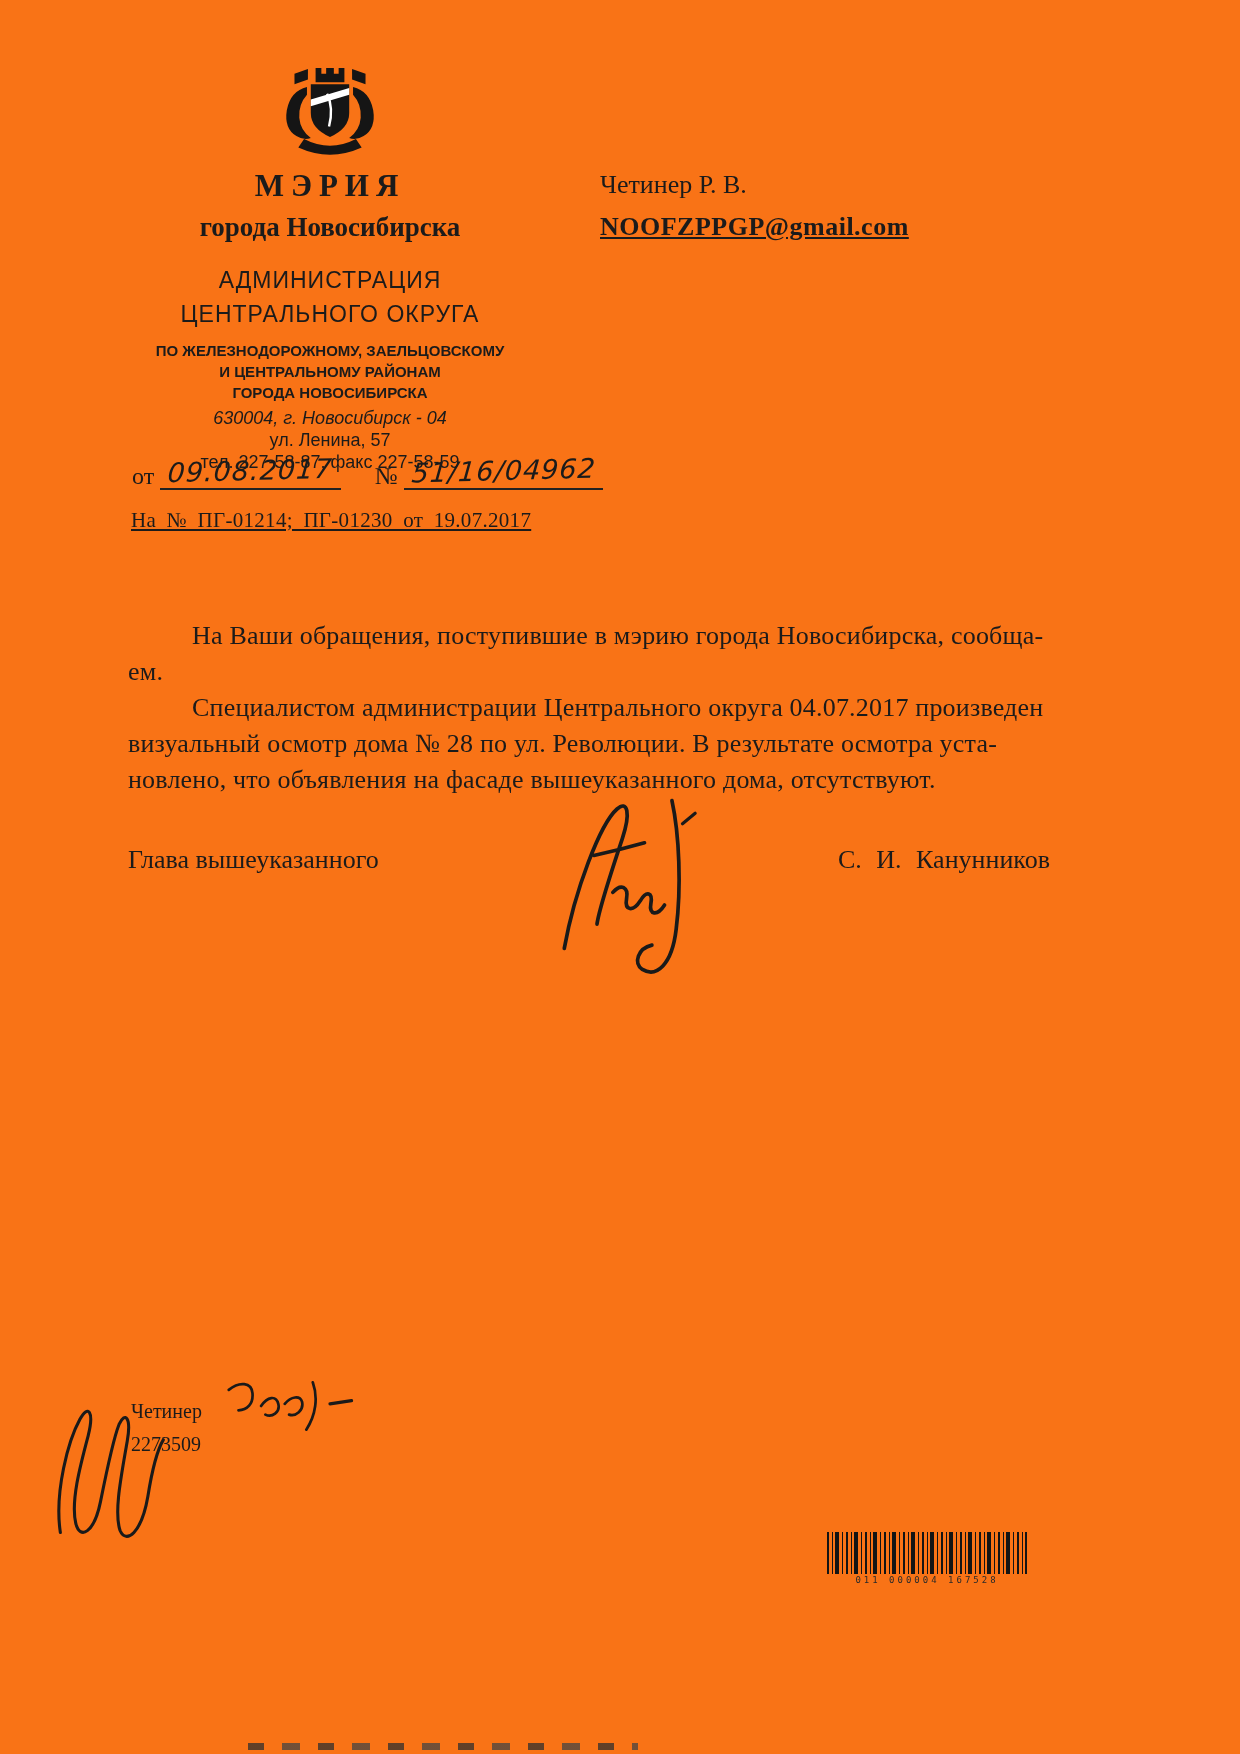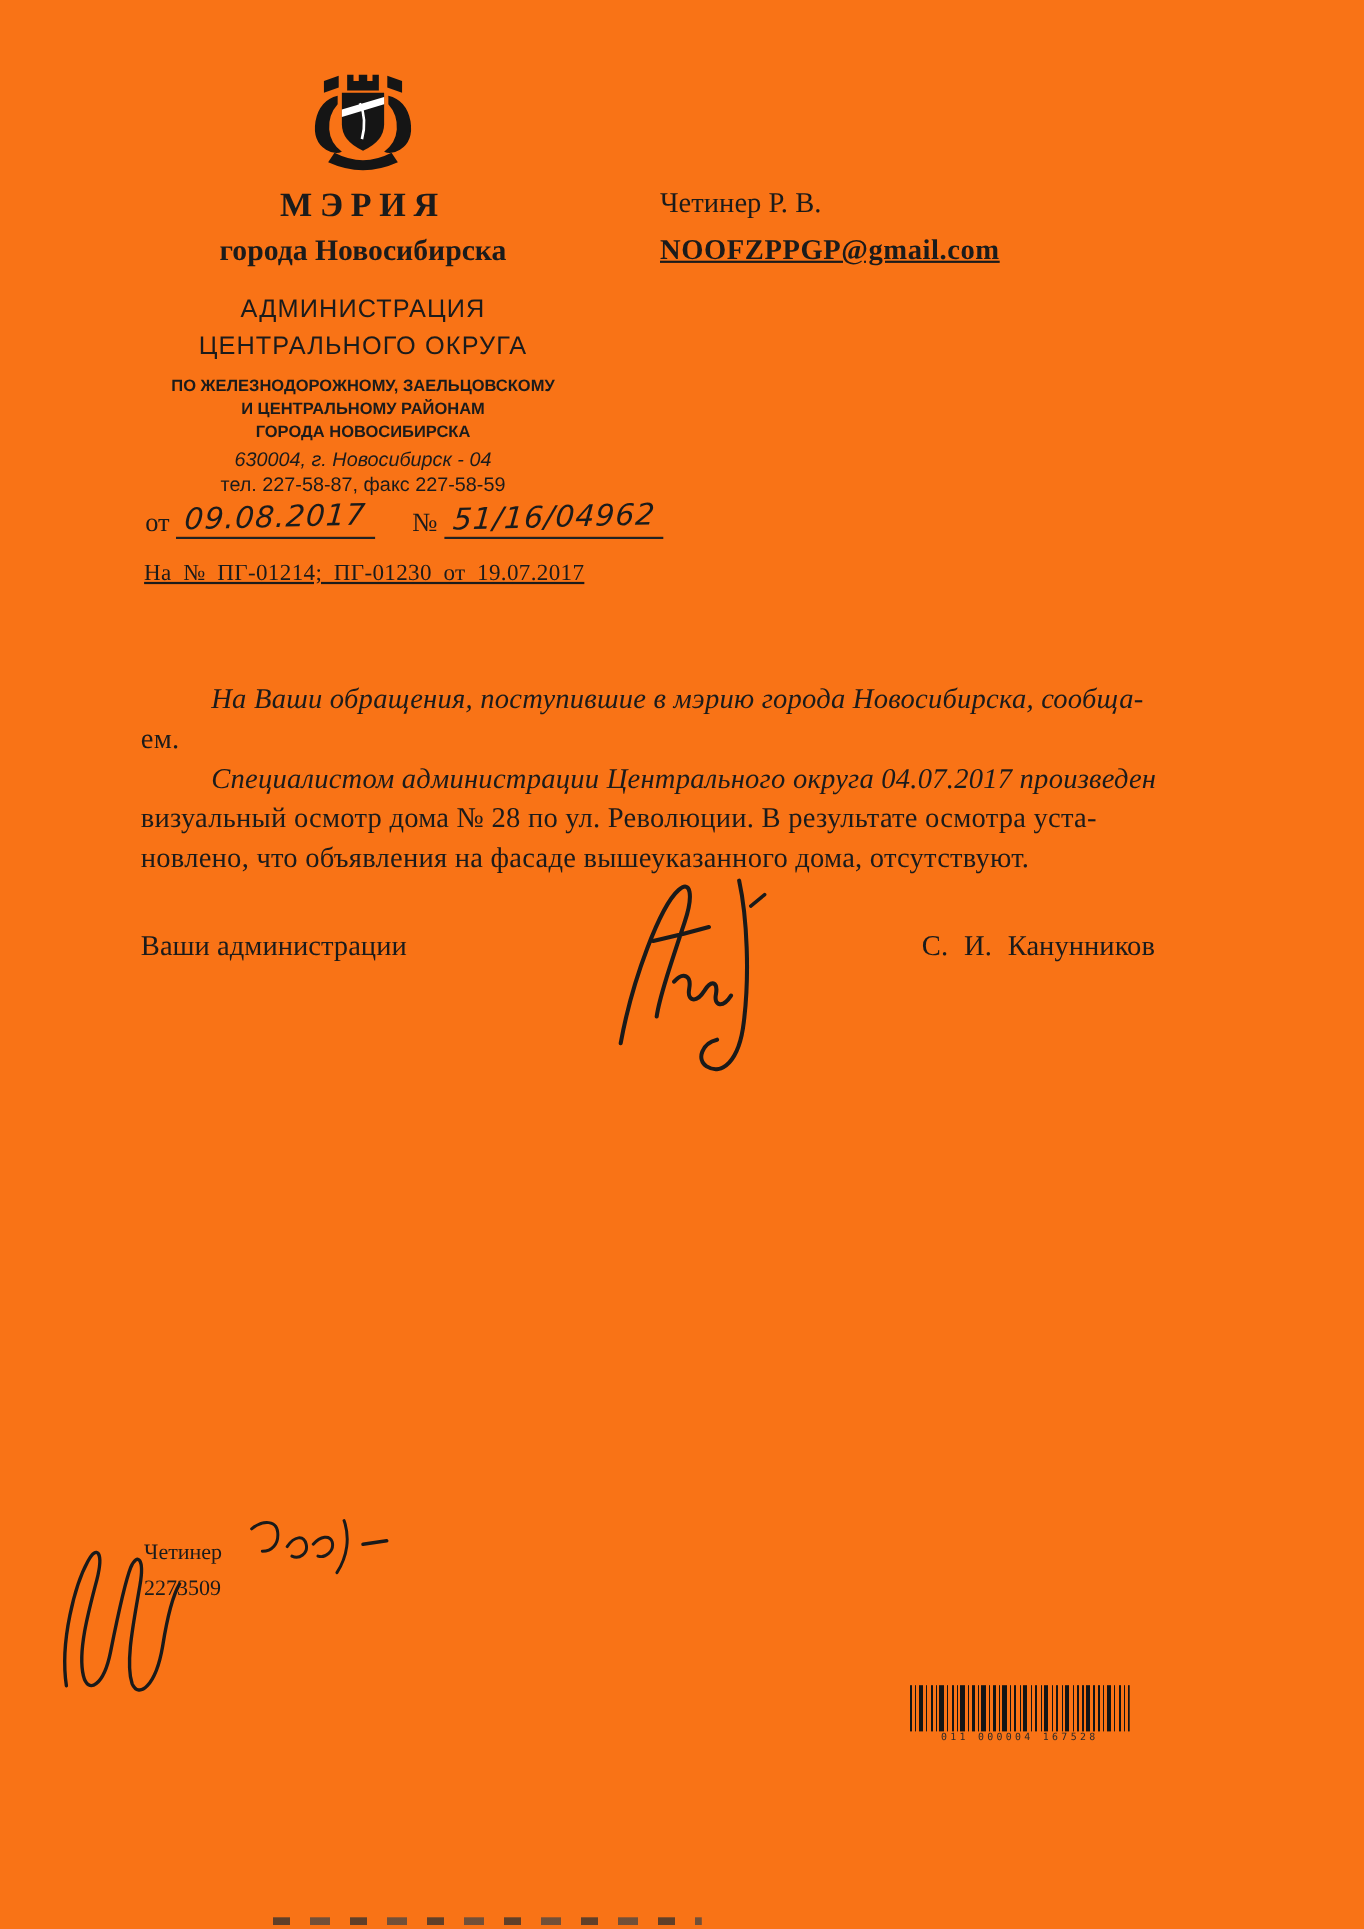--- a/index.html
+++ b/index.html
@@ -84,21 +84,21 @@
   }
 
   
   .body-text { position: absolute; left: 128px; top: 618px; width: 950px; }
   .bline {
     font-size: 26px;
     line-height: 36px;
     white-space: nowrap;
     letter-spacing: 0.2px;
   }
-  .bline.indent { padding-left: 64px; font-style: italic; }
+  .bline.indent { padding-left: 64px; }
 
   
   .sig-title { position: absolute; left: 128px; top: 845px; font-size: 26px; }
   .sig-name  { position: absolute; left: 838px; top: 845px; font-size: 26px; word-spacing: 8px; }
   .autograph { position: absolute; left: 545px; top: 790px; }
 
   
   .executor-name  { position: absolute; left: 131px; top: 1400px; font-size: 20px; }
   .executor-phone { position: absolute; left: 131px; top: 1433px; font-size: 20px; }
   .scribble-1 { position: absolute; left: 48px;  top: 1378px; }
@@ -149,20 +149,21 @@
       </svg>
     </div>
     <div class="org-title">МЭРИЯ</div>
     <div class="org-subtitle">города Новосибирска</div>
     <div class="dept-line first">АДМИНИСТРАЦИЯ</div>
     <div class="dept-line second">ЦЕНТРАЛЬНОГО ОКРУГА</div>
     <div class="district-line first">ПО ЖЕЛЕЗНОДОРОЖНОМУ, ЗАЕЛЬЦОВСКОМУ</div>
     <div class="district-line">И ЦЕНТРАЛЬНОМУ РАЙОНАМ</div>
     <div class="district-line">ГОРОДА НОВОСИБИРСКА</div>
     <div class="addr-line first">630004, г. Новосибирск - 04</div>
+    <div class="addr-line">ул. Ленина, 57</div>
     <div class="addr-line">тел. 227-58-87, факс 227-58-59</div>
   </div>
 
   <div class="recipient">
     <div class="recipient-name">Четинер Р. В.</div>
     <div class="recipient-email">NOOFZPPGP@gmail.com</div>
   </div>
 
   <div class="ref-row">
     <span class="ref-label">от</span><span class="u-wrap date"><span class="hand">09.08.2017</span></span><span class="ref-label num">№</span><span class="u-wrap number"><span class="hand">51/16/04962</span></span>
@@ -171,21 +172,21 @@
   <div class="reply-ref">На № ПГ-01214; ПГ-01230 от 19.07.2017</div>
 
   <div class="body-text">
     <div class="bline indent">На Ваши  обращения, поступившие в мэрию города Новосибирска, сообща-</div>
     <div class="bline">ем.</div>
     <div class="bline indent">Специалистом администрации Центрального округа  04.07.2017 произведен</div>
     <div class="bline">визуальный осмотр дома    № 28   по ул. Революции. В результате осмотра уста-</div>
     <div class="bline">новлено, что объявления на фасаде вышеуказанного дома, отсутствуют.</div>
   </div>
 
-  <div class="sig-title">Ваши администрации</div>
+  <div class="sig-title">Глава вышеуказанного</div>
   <div class="autograph">
     <svg width="180" height="190" viewBox="0 0 170 180" aria-hidden="true">
       <path class="stroke-ink" stroke-width="3.5" d="M18 150 C28 95 52 32 68 18 C78 9 81 22 73 46 C61 82 51 112 49 127
            M46 62 C60 59 80 54 94 50
            M64 97 C72 88 79 92 77 103 C75 114 83 116 90 105 C96 95 102 97 100 108 C98 118 106 120 113 109
            M120 10 C127 42 129 92 124 132 C120 166 105 178 92 170 C83 164 88 150 101 147"></path>
       <path class="stroke-ink" stroke-width="3" d="M130 32 L142 22"></path>
     </svg>
   </div>
   <div class="sig-name">С. И. Канунников</div>

